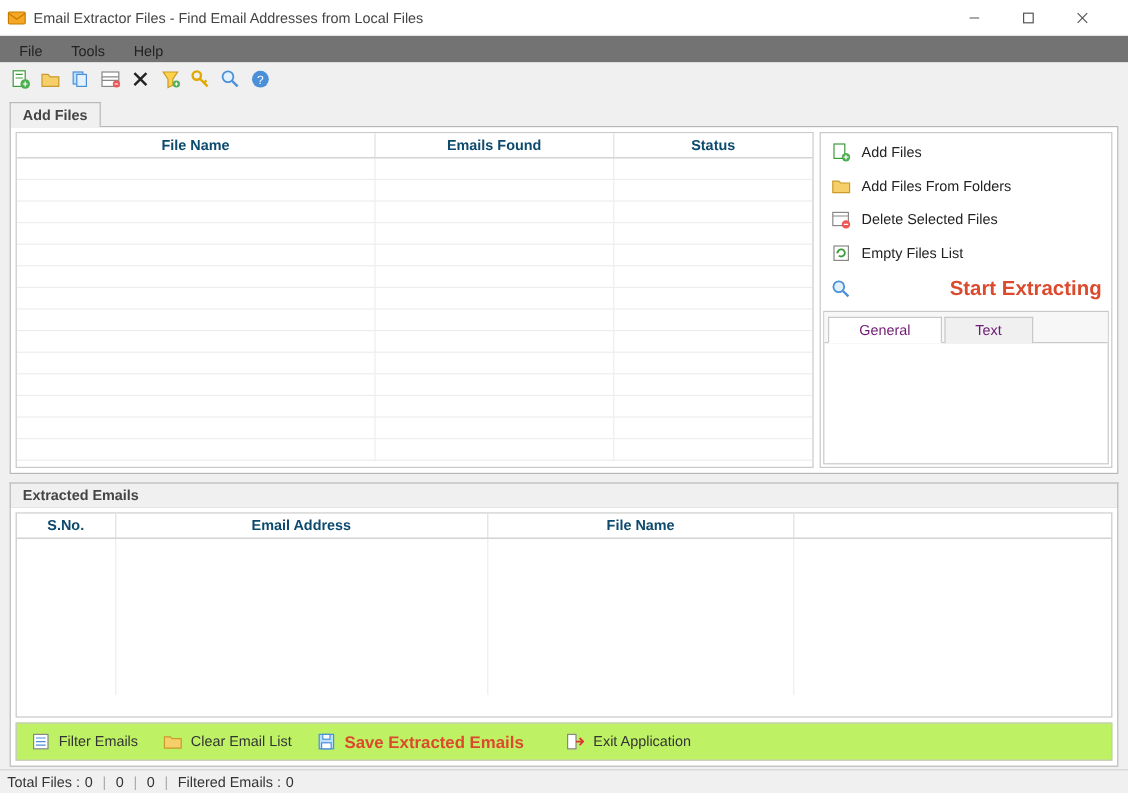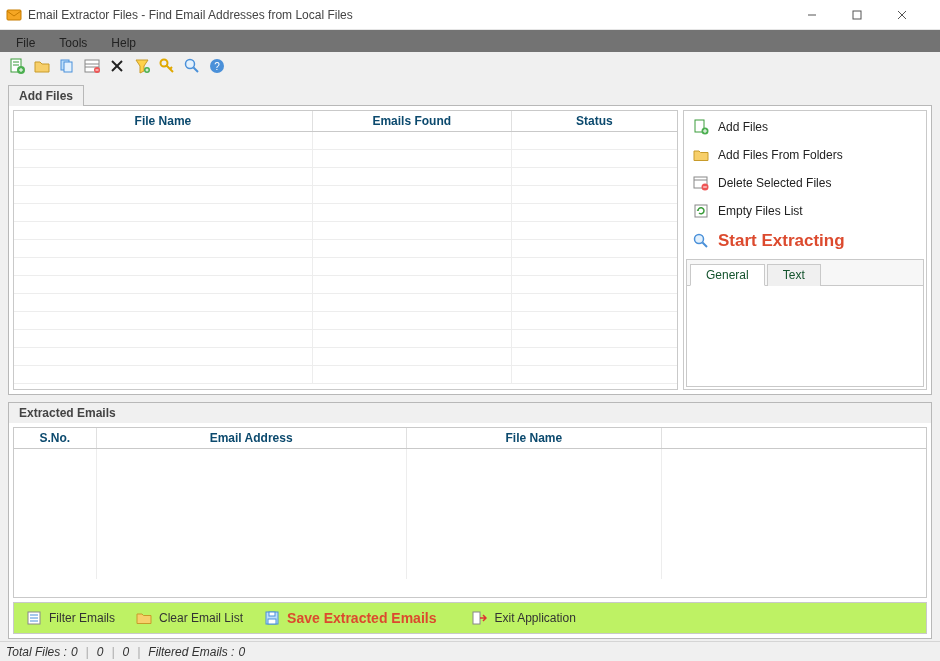--- a/index.html
+++ b/index.html
@@ -152,20 +152,21 @@
       padding: 5px 6px;
       color: #222;
       cursor: default;
     }
     .side-btn .ico { width: 18px; height: 18px; display: flex; align-items:center; justify-content:center; }
     .side-start {
       display: flex;
       align-items: center;
       gap: 8px;
       padding: 6px 6px;
+      justify-content: space-between;
     }
     .side-start .lbl {
       color: #dc4a2e;
       font-size: 17px;
       font-weight: 600;
     }
 
     .subtabs {
       border: 1px solid #c9c9c9;
       margin-top: 2px;
@@ -174,27 +175,27 @@
       flex-direction: column;
     }
     .subtabs-header {
       display: flex;
       border-bottom: 1px solid #c9c9c9;
       padding: 3px 3px 0 3px;
       gap: 2px;
       background: #f7f7f7;
     }
     .subtab {
-      padding: 3px 15px;
+      padding: 3px 25px;
       border: 1px solid #c9c9c9;
       border-bottom: none;
       background: #f0f0f0;
       position: relative;
       top: 1px;
-      color: #14532d;
+      color: #701a75;
     }
     .subtab.active {
       background: #fff;
       border-bottom: 1px solid #fff;
     }
     .subtabs-body {
       padding: 10px 10px;
       background: #fff;
     }
     .checkbox-row {
@@ -234,21 +235,20 @@
     
     .statusbar {
       height: 20px;
       background: #f0f0f0;
       display: flex;
       align-items: center;
       padding: 0 6px;
       gap: 4px;
       color: #333;
       border-top: 1px solid #d5d5d5;
-      font-style: italic;
     }
     .statusbar .sep { color: #aaa; padding: 0 4px; }
 
     
     svg { display: block; }
   </style>
 </head>
 <body>
 
 <div class="titlebar">

